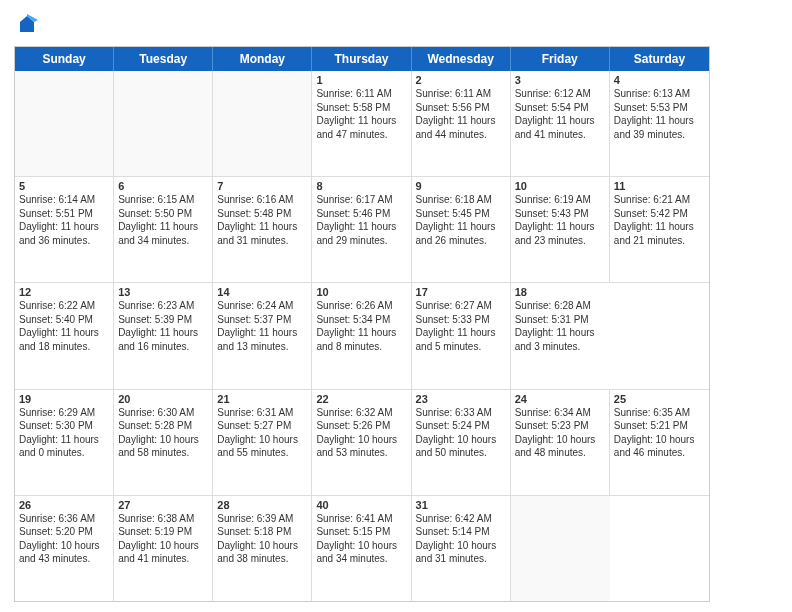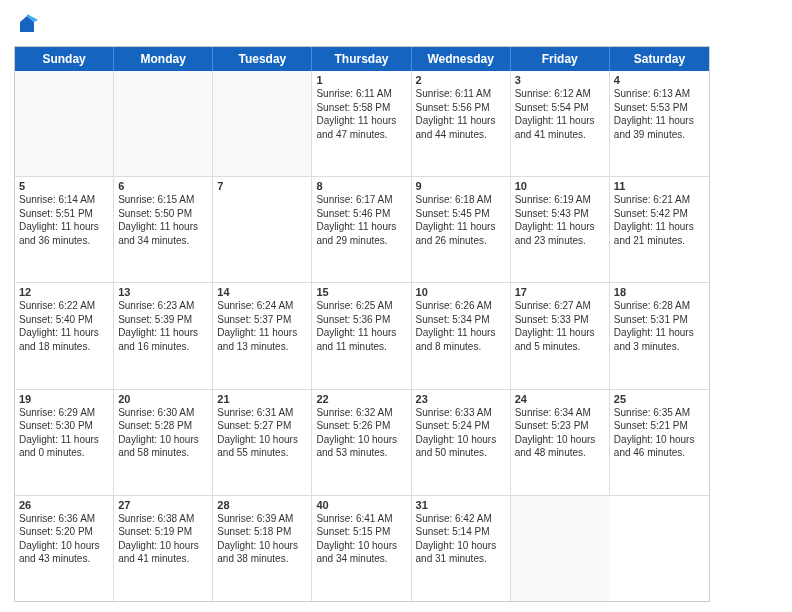--- a/index.html
+++ b/index.html
@@ -127,22 +127,22 @@
     </div>
     <div class="title-block">
       <div class="month-title"></div>
       <div class="location"></div>
     </div>
   </div>
 
   <div class="calendar">
     <div class="cal-header">
     <div class="cal-header-cell">Sunday</div>
+        <div class="cal-header-cell">Tuesday</div>
         <div class="cal-header-cell">Monday</div>
-        <div class="cal-header-cell">Tuesday</div>
         <div class="cal-header-cell">Thursday</div>
         <div class="cal-header-cell">Wednesday</div>
         <div class="cal-header-cell">Friday</div>
         <div class="cal-header-cell">Saturday</div>
       </div>
     <div class="cal-body">
     <div class="cal-row">
           <div class="cal-cell empty"></div>
           <div class="cal-cell empty"></div>
           <div class="cal-cell empty"></div>
@@ -167,20 +167,21 @@
           <div class="cal-cell">
             <span class="day-number">5</span>
             <div class="cell-info">Sunrise: 6:14 AM<br>Sunset: 5:51 PM<br>Daylight: 11 hours and 36 minutes.</div>
           </div>
           <div class="cal-cell">
             <span class="day-number">6</span>
             <div class="cell-info">Sunrise: 6:15 AM<br>Sunset: 5:50 PM<br>Daylight: 11 hours and 34 minutes.</div>
           </div>
           <div class="cal-cell">
             <span class="day-number">7</span>
+            <div class="cell-info">Sunrise: 6:16 AM<br>Sunset: 5:48 PM<br>Daylight: 11 hours and 31 minutes.</div>
           </div>
           <div class="cal-cell">
             <span class="day-number">8</span>
             <div class="cell-info">Sunrise: 6:17 AM<br>Sunset: 5:46 PM<br>Daylight: 11 hours and 29 minutes.</div>
           </div>
           <div class="cal-cell">
             <span class="day-number">9</span>
             <div class="cell-info">Sunrise: 6:18 AM<br>Sunset: 5:45 PM<br>Daylight: 11 hours and 26 minutes.</div>
           </div>
           <div class="cal-cell">
@@ -197,24 +198,20 @@
             <span class="day-number">12</span>
             <div class="cell-info">Sunrise: 6:22 AM<br>Sunset: 5:40 PM<br>Daylight: 11 hours and 18 minutes.</div>
           </div>
           <div class="cal-cell">
             <span class="day-number">13</span>
             <div class="cell-info">Sunrise: 6:23 AM<br>Sunset: 5:39 PM<br>Daylight: 11 hours and 16 minutes.</div>
           </div>
           <div class="cal-cell">
             <span class="day-number">14</span>
             <div class="cell-info">Sunrise: 6:24 AM<br>Sunset: 5:37 PM<br>Daylight: 11 hours and 13 minutes.</div>
-          </div>
-          <div class="cal-cell">
-            <span class="day-number">15</span>
-            <div class="cell-info">Sunrise: 6:25 AM<br>Sunset: 5:36 PM<br>Daylight: 11 hours and 11 minutes.</div>
           </div>
           <div class="cal-cell">
             <span class="day-number">10</span>
             <div class="cell-info">Sunrise: 6:26 AM<br>Sunset: 5:34 PM<br>Daylight: 11 hours and 8 minutes.</div>
           </div>
           <div class="cal-cell">
             <span class="day-number">17</span>
             <div class="cell-info">Sunrise: 6:27 AM<br>Sunset: 5:33 PM<br>Daylight: 11 hours and 5 minutes.</div>
           </div>
           <div class="cal-cell">

